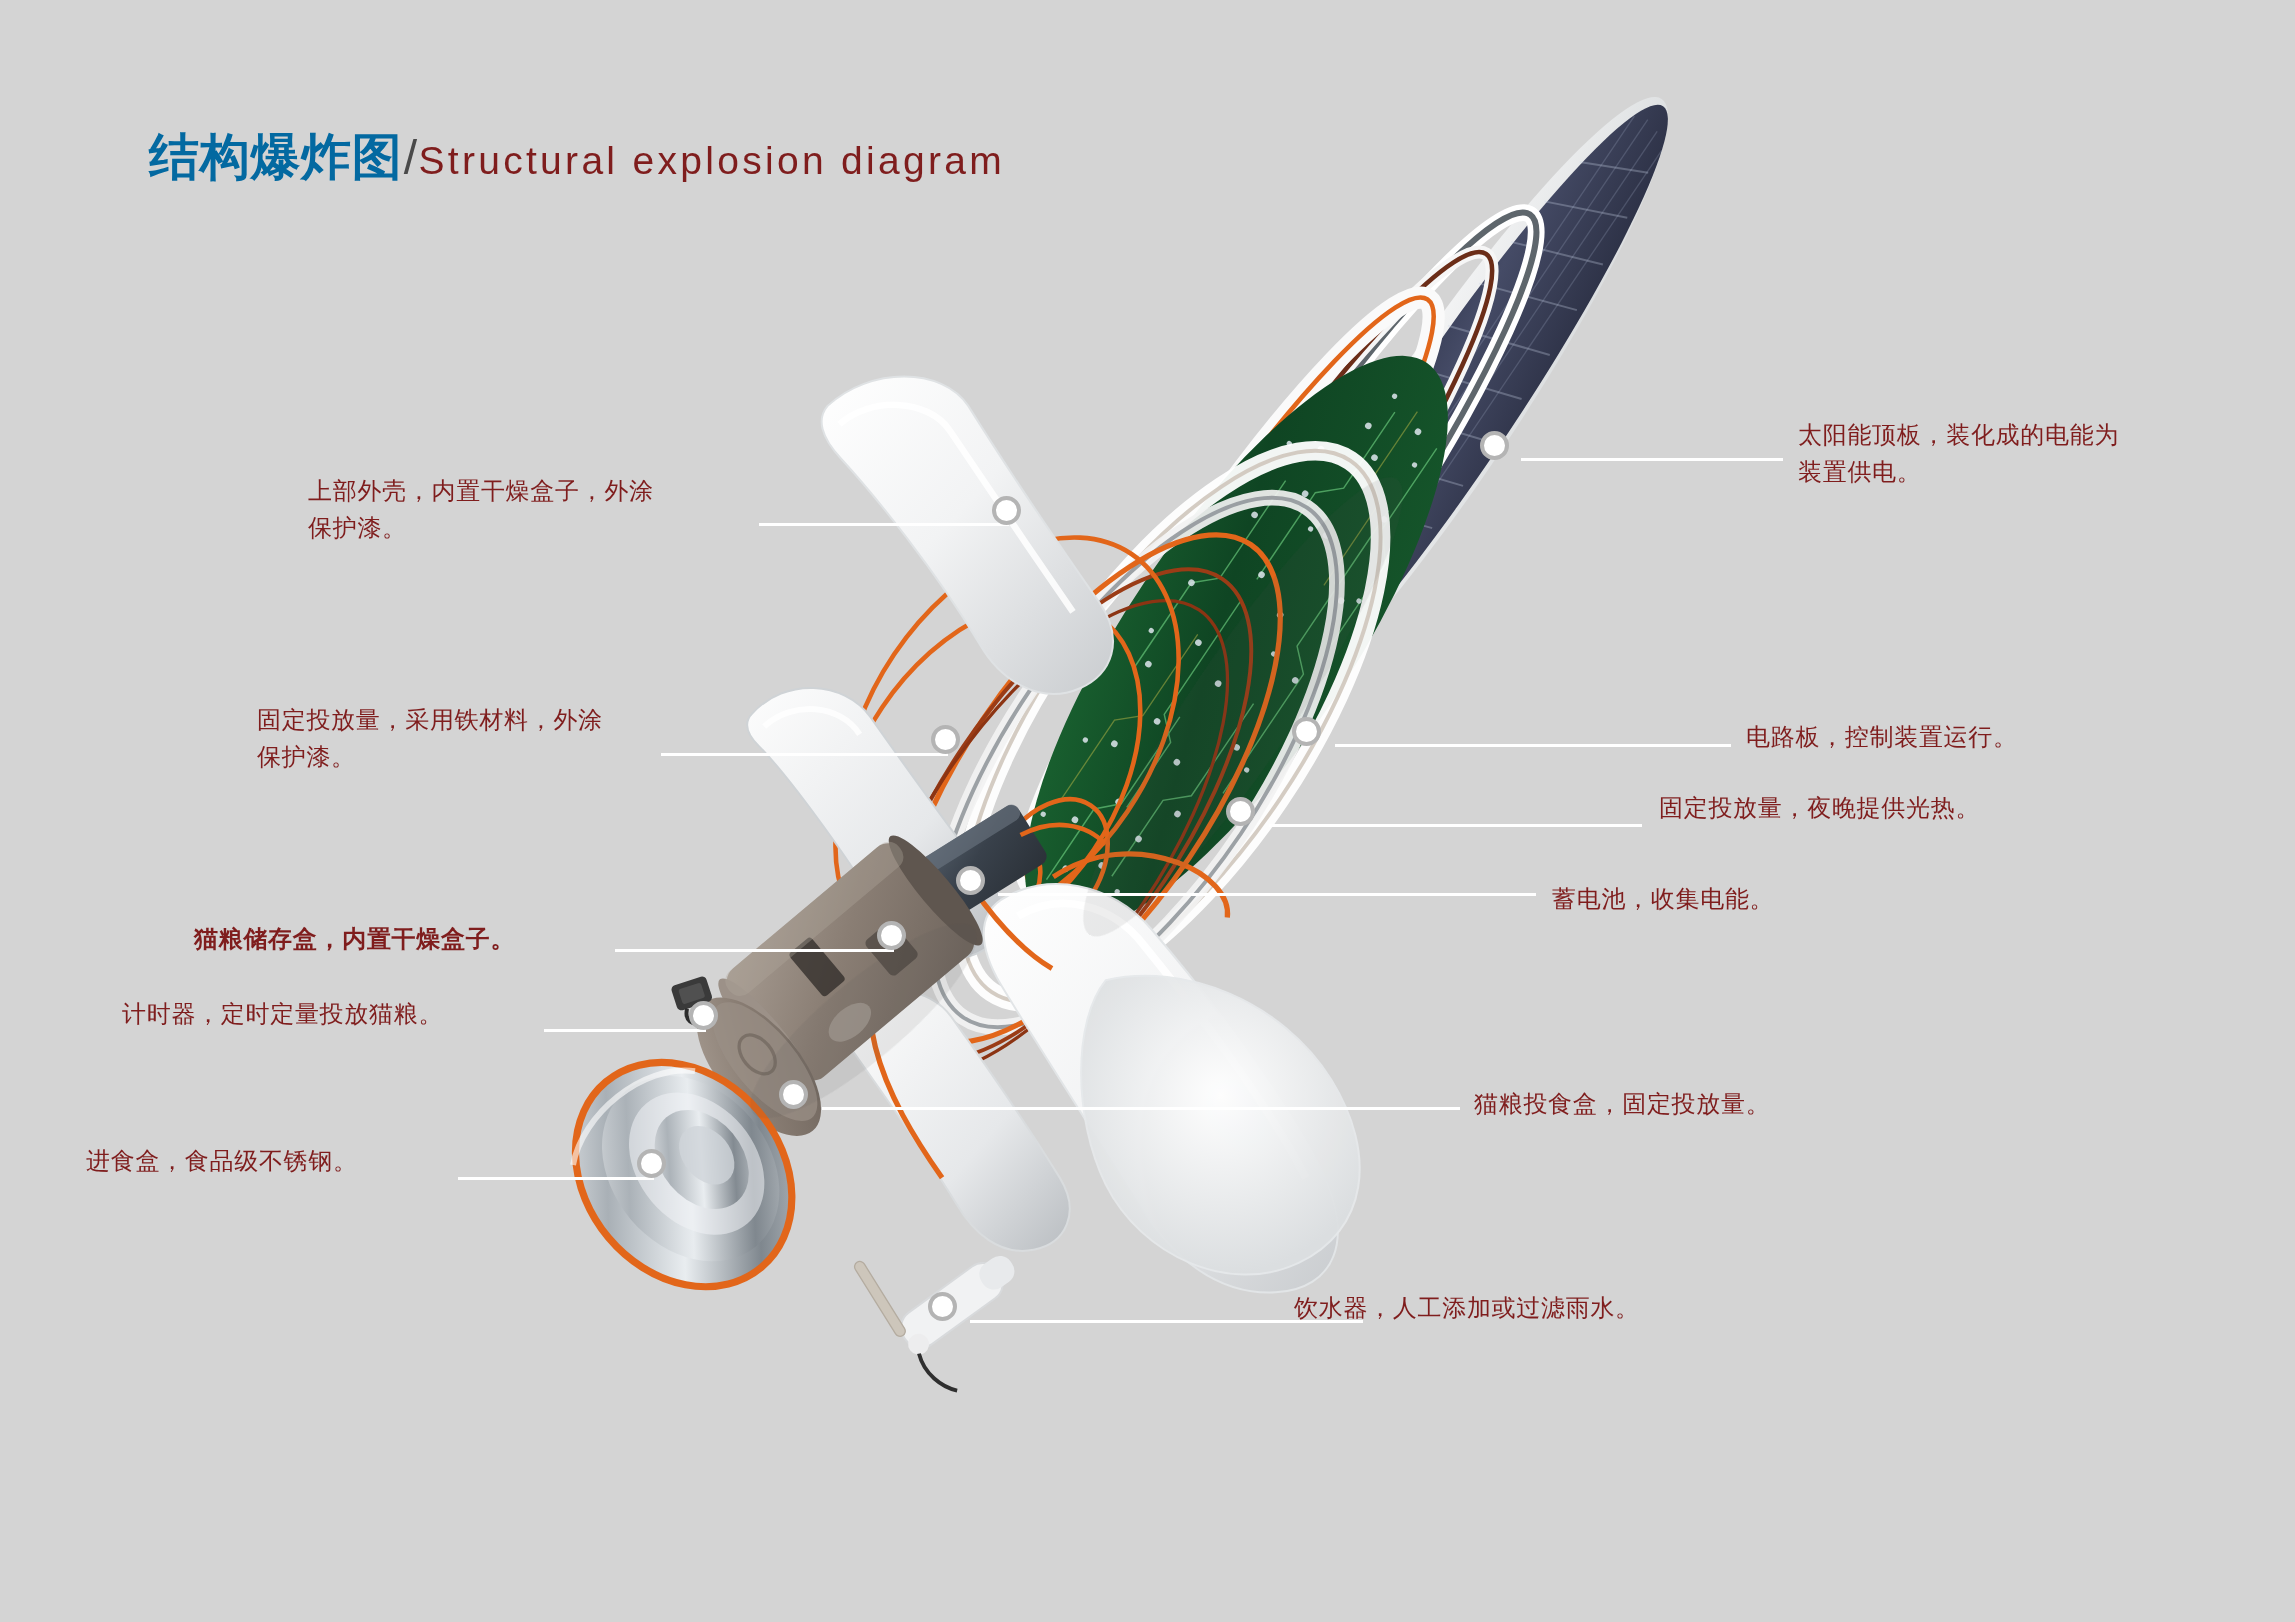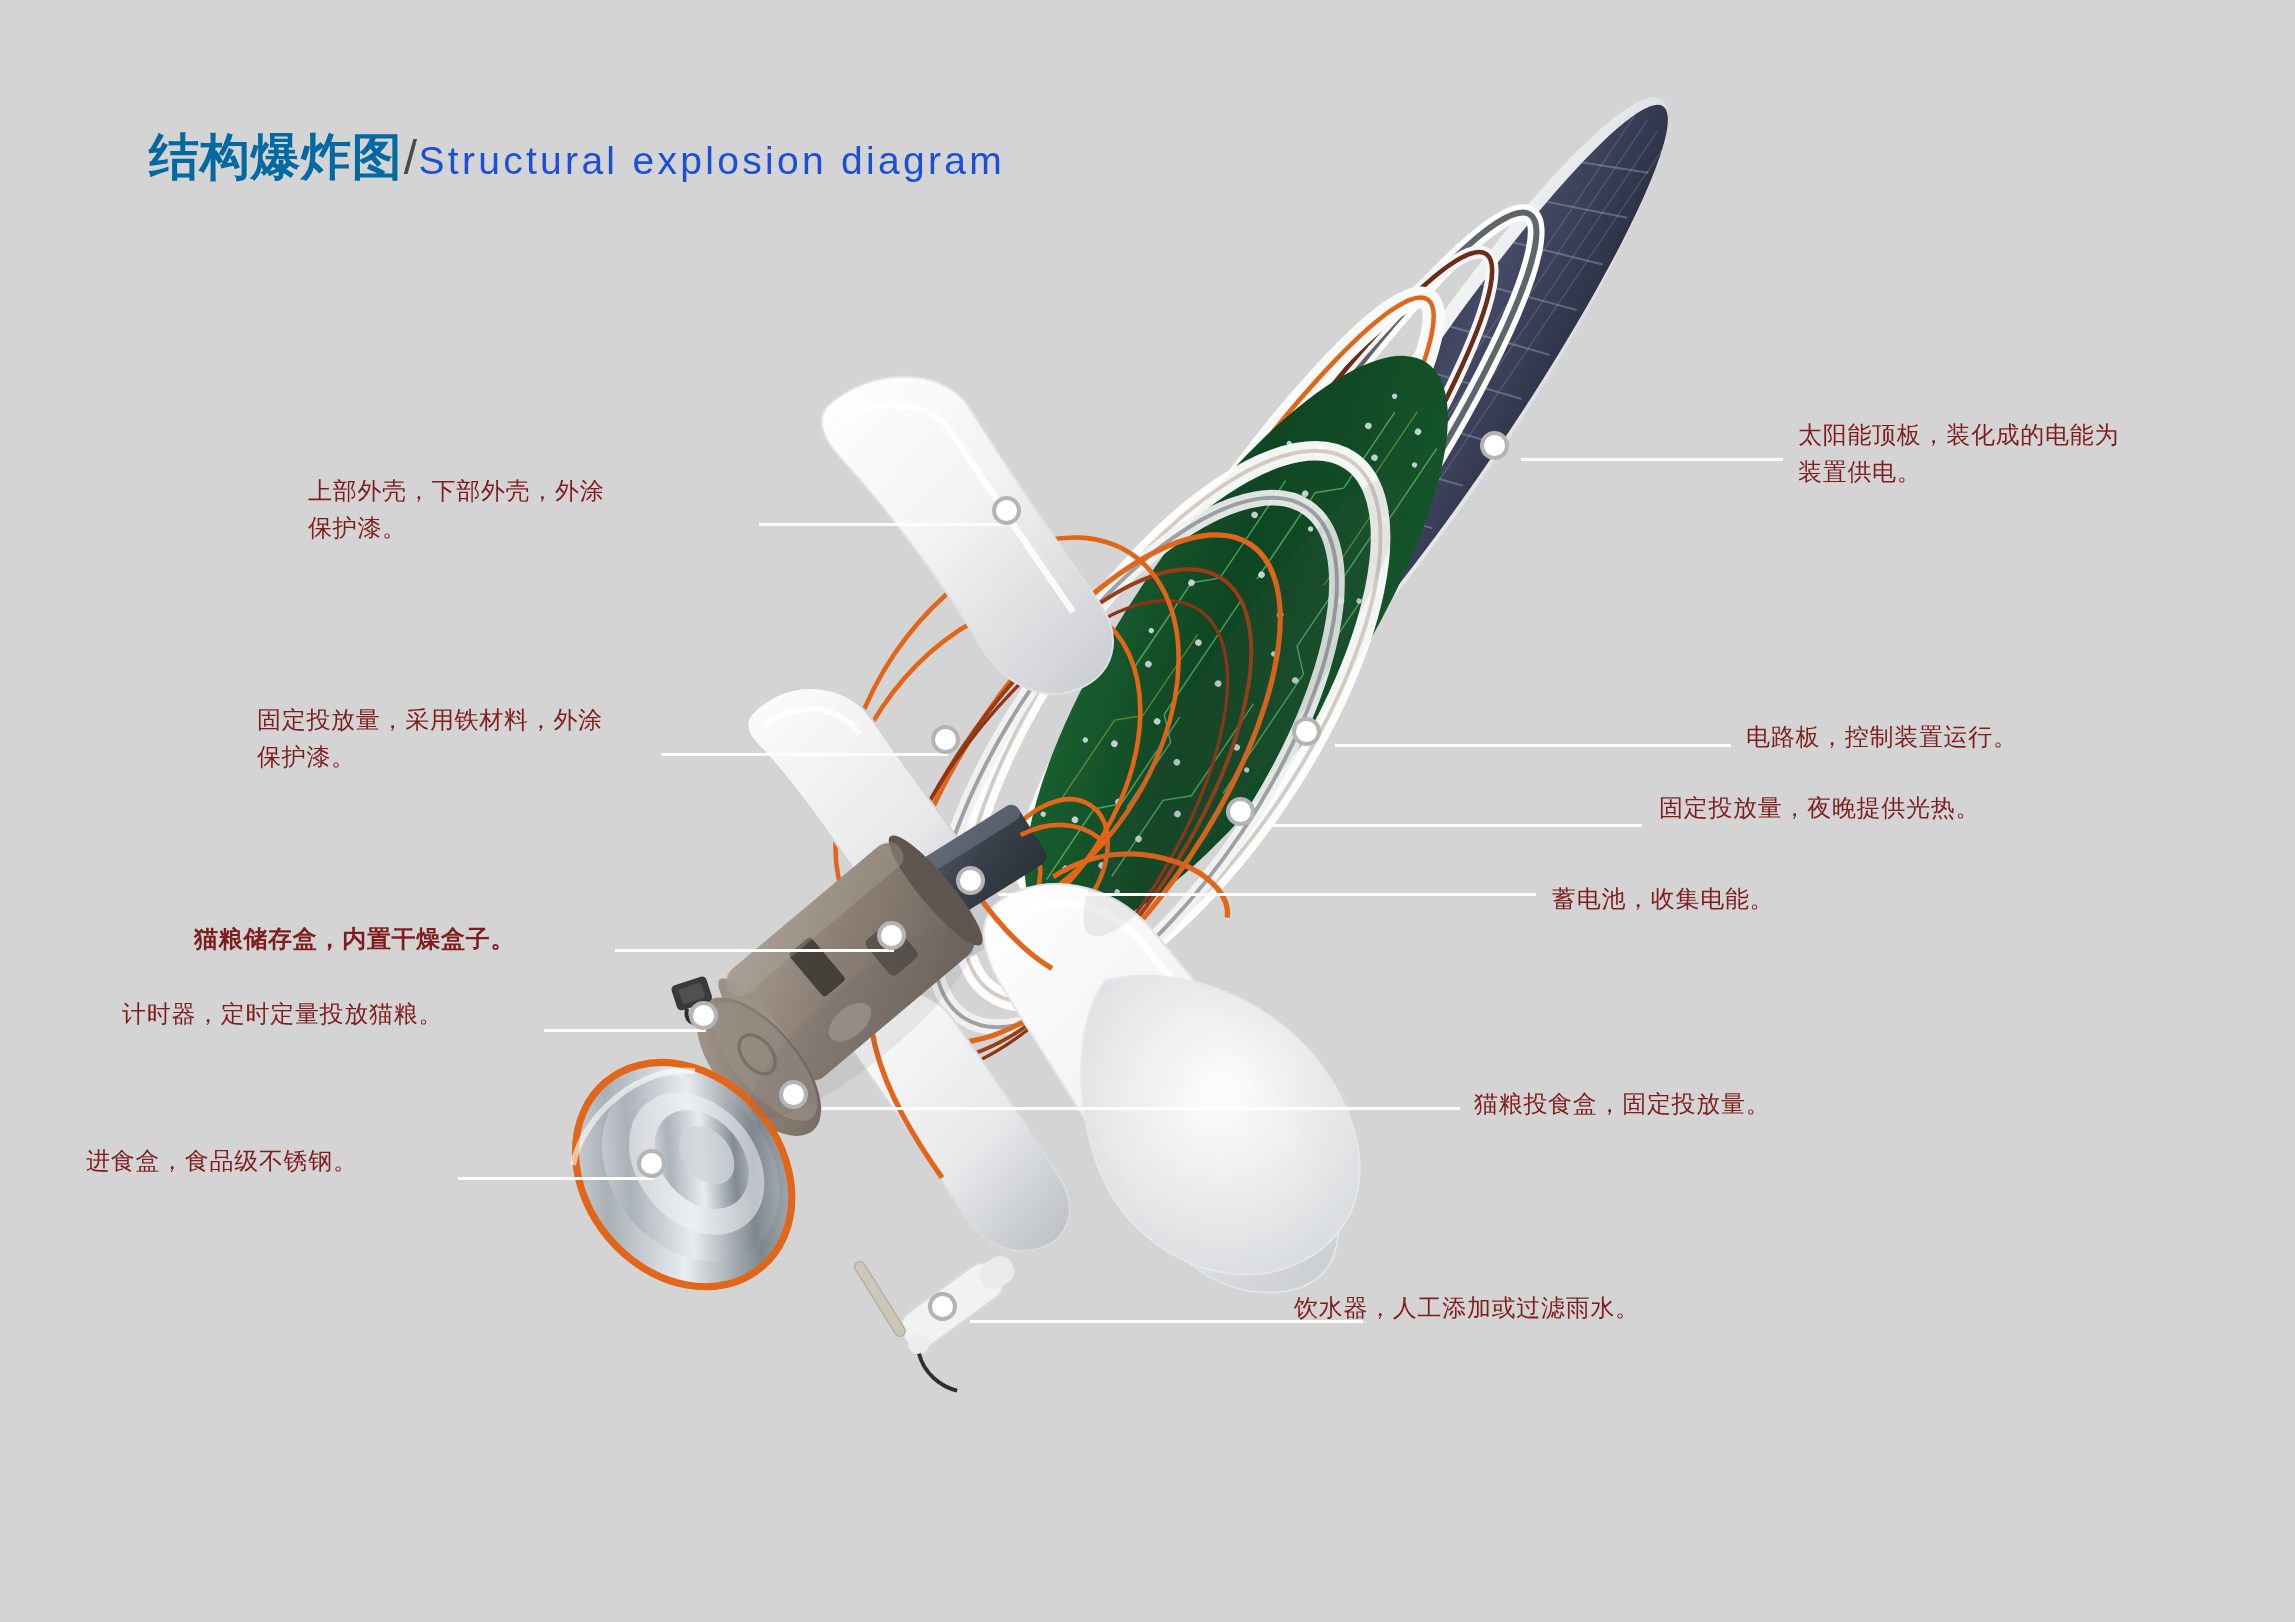--- a/index.html
+++ b/index.html
@@ -15,21 +15,21 @@
   
   .title{
     position:absolute;left:149px;top:124px;
     display:flex;align-items:baseline;white-space:nowrap;
   }
   .title .cn{
     font-size:50px;font-weight:700;color:#0369a1;letter-spacing:0.7px;
   }
   .title .slash{font-size:48px;font-weight:400;color:#4a4a4a;margin:0 1.3px;}
   .title .en{
-    font-size:39px;font-weight:400;color:#1d4ed8;letter-spacing:3.3px;
+    font-size:39px;font-weight:400;color:#7f1d1d;letter-spacing:3.3px;
   }
 
   
   .label{
     position:absolute;color:#7f1d1d;font-size:24px;line-height:1.55;
     letter-spacing:0.7px;white-space:pre-line;
   }
   .label.right{text-align:left;}
   .label.left{text-align:left;}
 
@@ -356,21 +356,21 @@
       <div class="dot" style="left: 1226px; top: 797px;"></div>
       <div class="label right" style="left: 1552px; top: 880px;">蓄电池，收集电能。</div>
       <div class="leader" style="left: 998px; top: 893px; width: 538px;"></div>
       <div class="dot" style="left: 956px; top: 866px;"></div>
       <div class="label right" style="left: 1474px; top: 1085px;">猫粮投食盒，固定投放量。</div>
       <div class="leader" style="left: 822px; top: 1107px; width: 638px;"></div>
       <div class="dot" style="left: 779px; top: 1080px;"></div>
       <div class="label right" style="left: 1294px; top: 1289px;">饮水器，人工添加或过滤雨水。</div>
       <div class="leader" style="left: 970px; top: 1320px; width: 393px;"></div>
       <div class="dot" style="left: 928px; top: 1292px;"></div>
-      <div class="label left" style="left: 308px; top: 472px;">上部外壳，下部外壳，外涂
+      <div class="label left" style="left: 308px; top: 472px;">上部外壳，内置干燥盒子，外涂
 保护漆。</div>
       <div class="leader" style="left: 759px; top: 523px; width: 250px;"></div>
       <div class="dot" style="left: 992px; top: 496px;"></div>
       <div class="label left" style="left: 257px; top: 701px;">固定投放量，采用铁材料，外涂
 保护漆。</div>
       <div class="leader" style="left: 661px; top: 753px; width: 287px;"></div>
       <div class="dot" style="left: 931px; top: 725px;"></div>
       <div class="label left" style="left: 194px; top: 920px; font-weight: bold;">猫粮储存盒，内置干燥盒子。</div>
       <div class="leader" style="left: 615px; top: 949px; width: 279px;"></div>
       <div class="dot" style="left: 877px; top: 921px;"></div>

